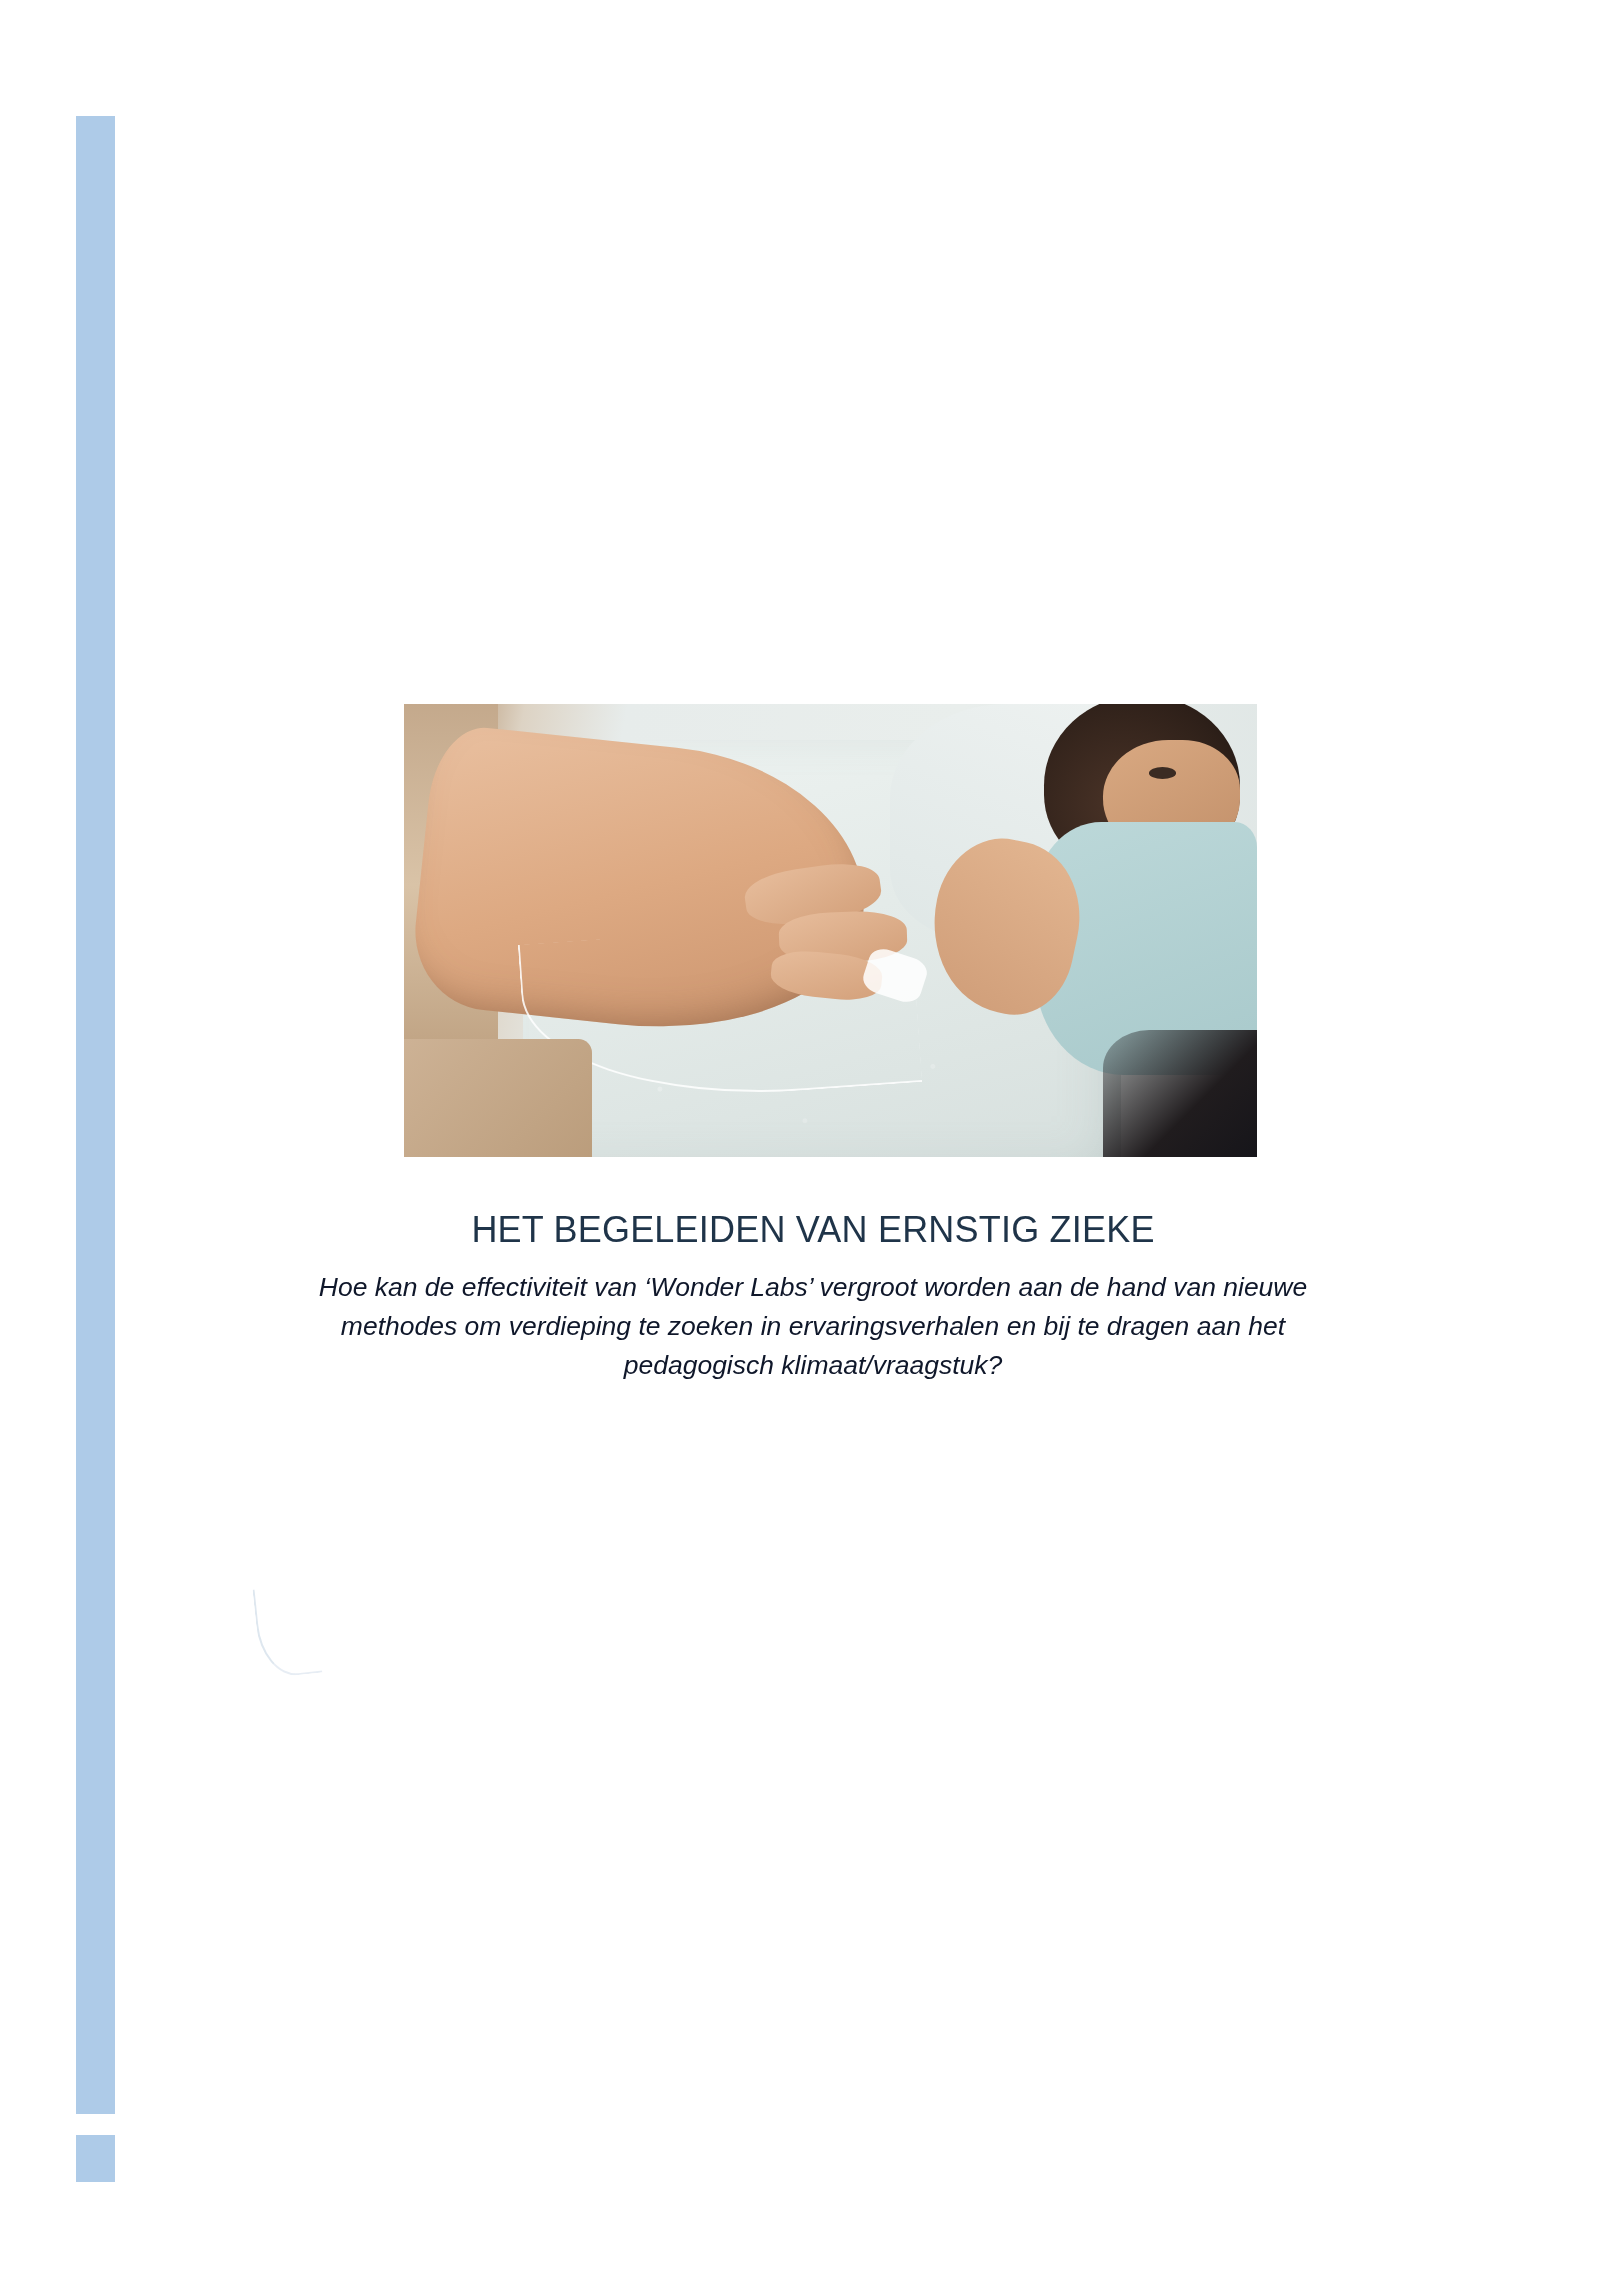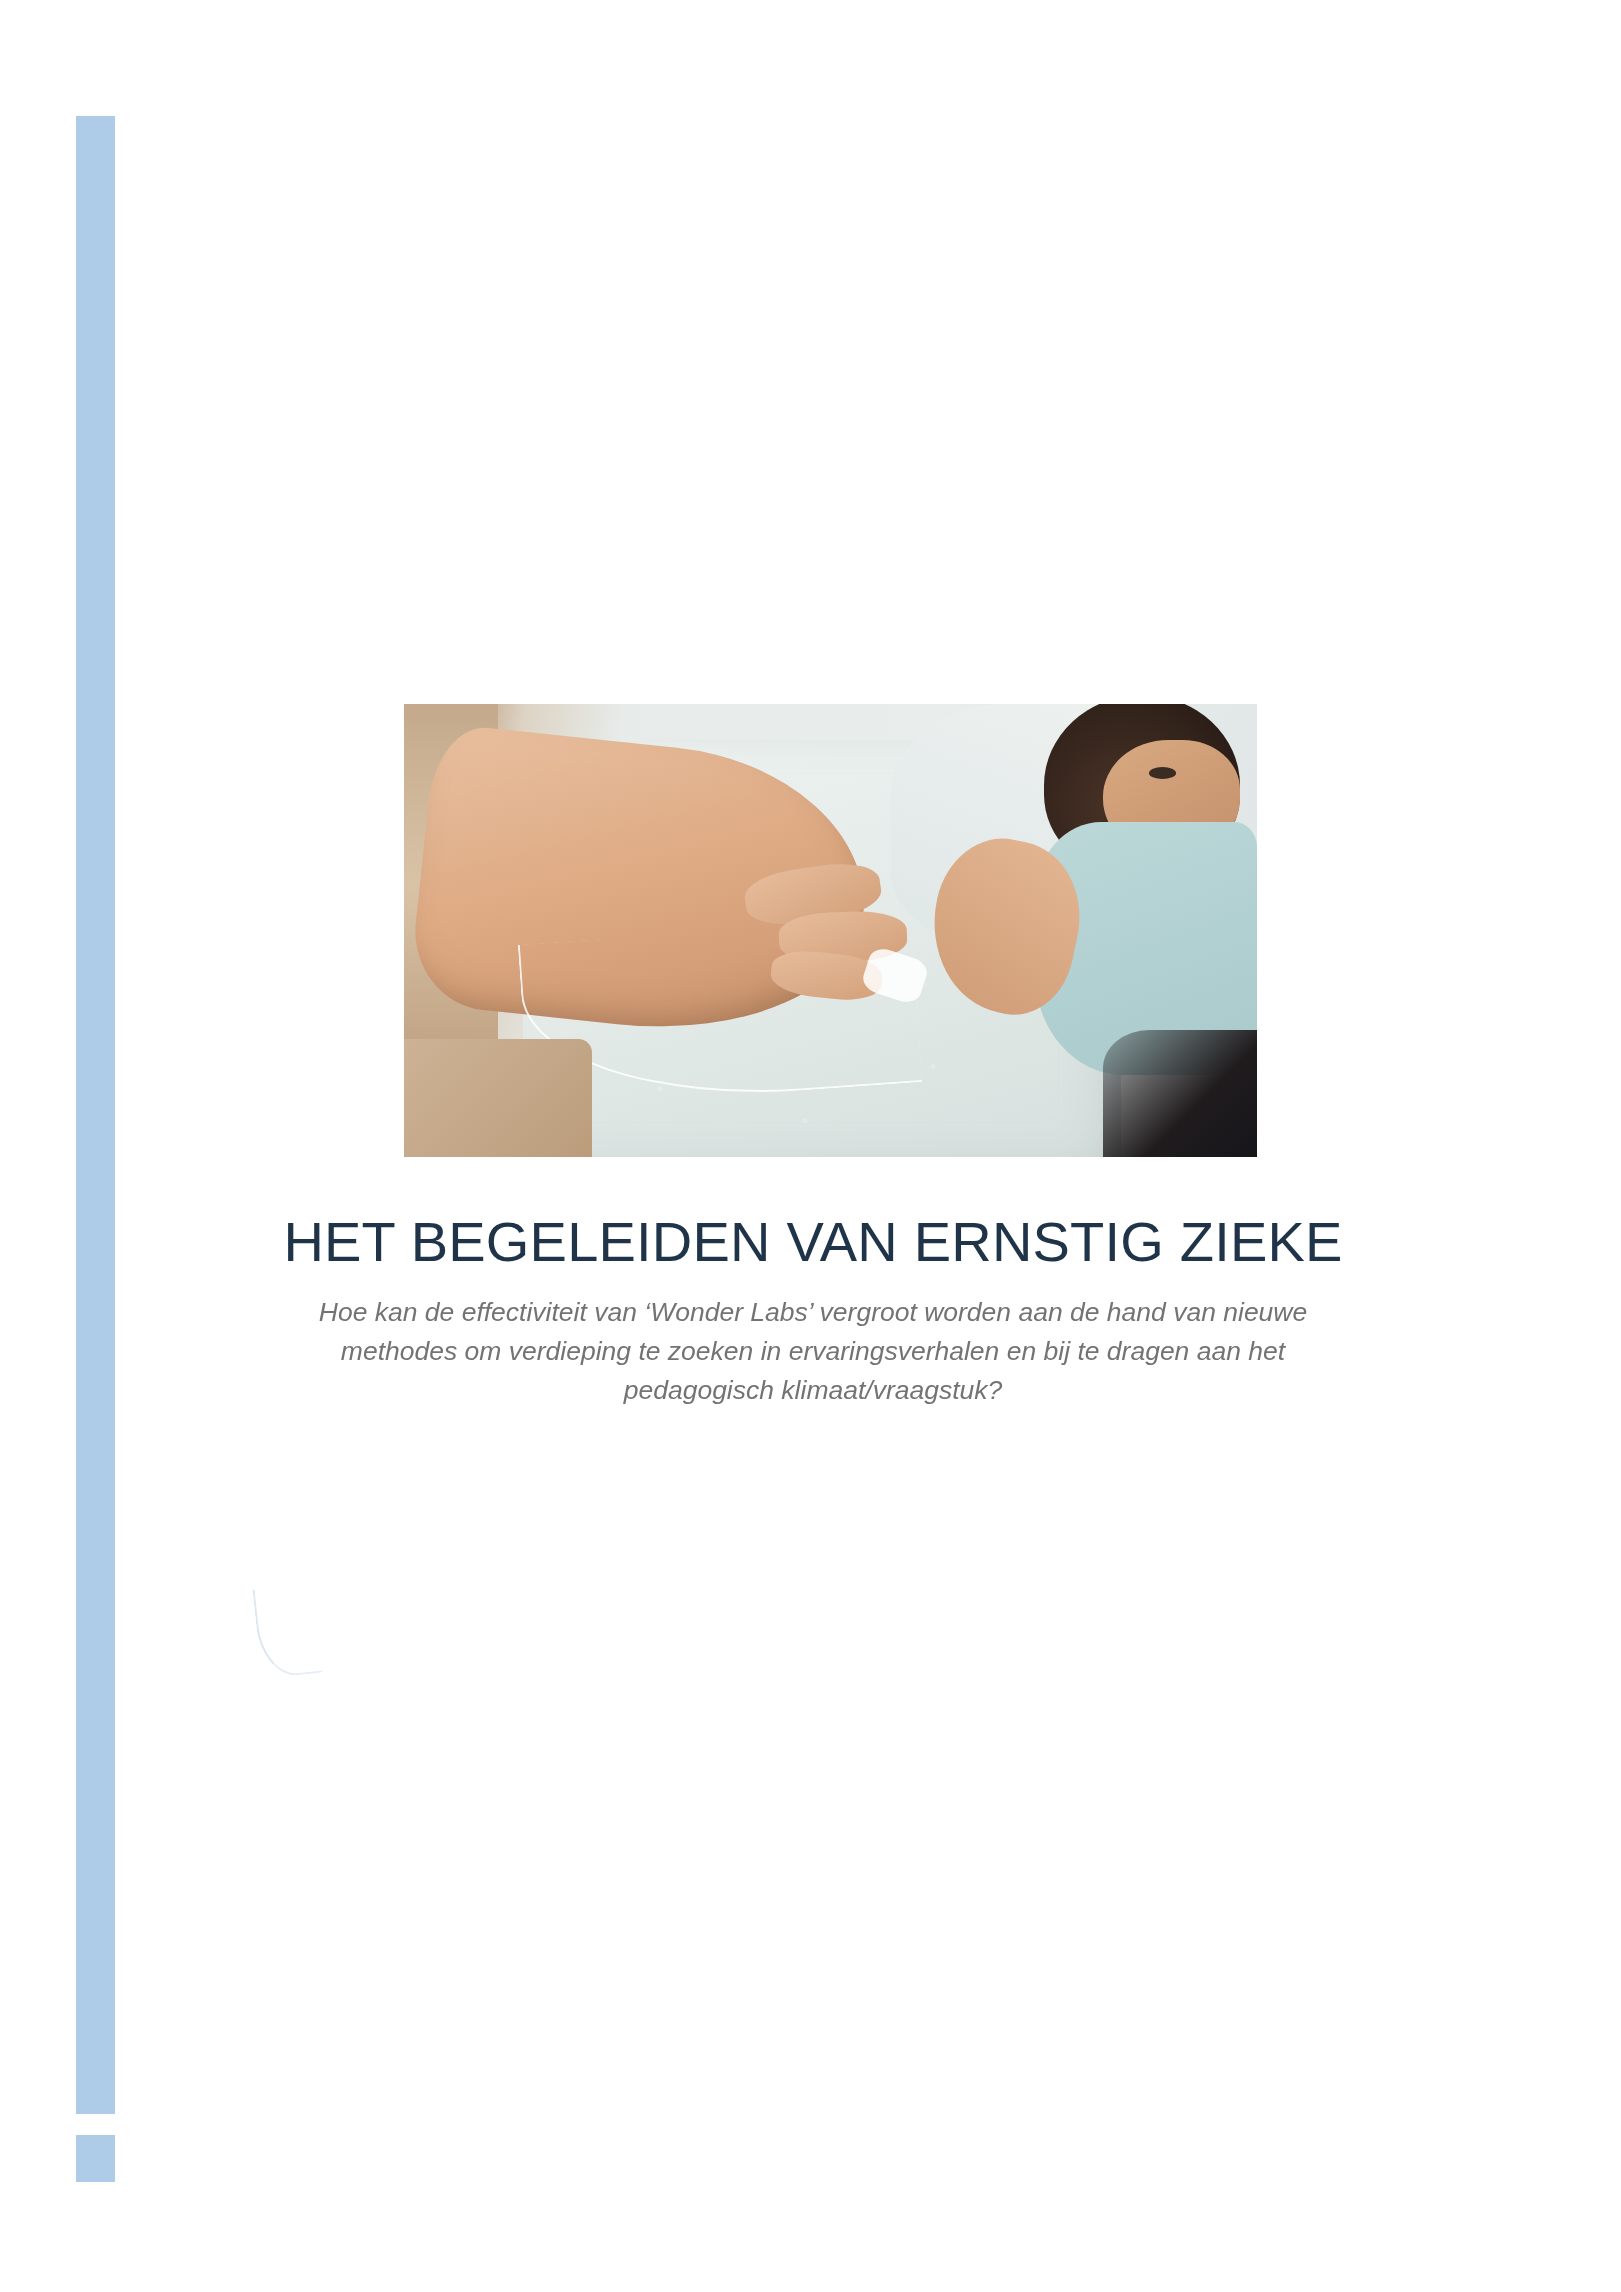--- a/index.html
+++ b/index.html
@@ -208,34 +208,34 @@
     position: absolute;
     left: 225px;
     top: 1208px;
     width: 1176px;
     text-align: center;
   }
   .doc-title {
     margin: 0;
     font-family: "Liberation Sans", sans-serif;
     font-weight: 400;
-    font-size: 56px;
+    font-size: 36px;
     line-height: 1.23;
     letter-spacing: 0.2px;
     color: #1f3449;
   }
   .doc-subtitle {
     margin: 15.7px auto 0;
     width: 1068px;
     font-family: "Liberation Sans", sans-serif;
     font-style: italic;
     font-weight: 400;
     font-size: 26.5px;
     line-height: 1.48;
-    color: #737373;
+    color: #0f172a;
   }
 
   
   .scan-artifact {
     position: absolute;
     left: 257px;
     top: 1586px;
     width: 59px;
     height: 88px;
     border-left: 2px solid rgba(160,185,210,.35);

